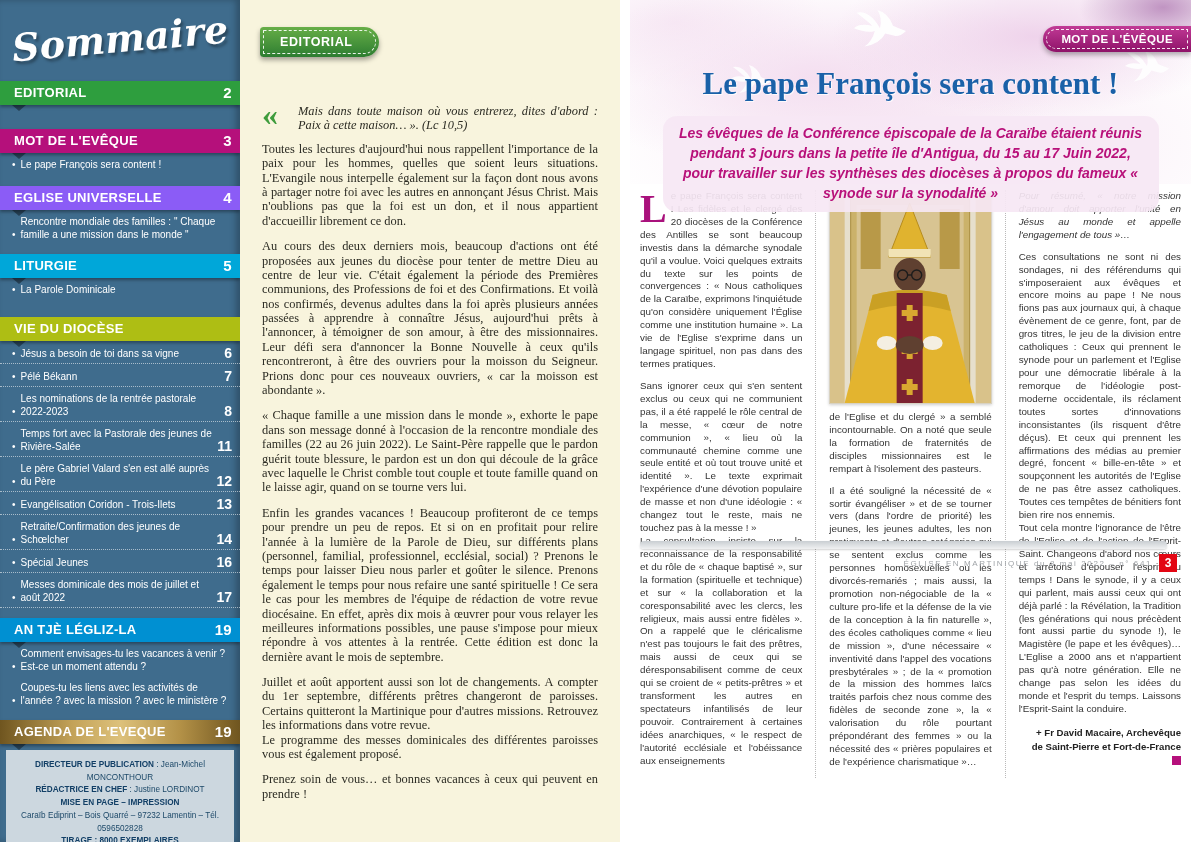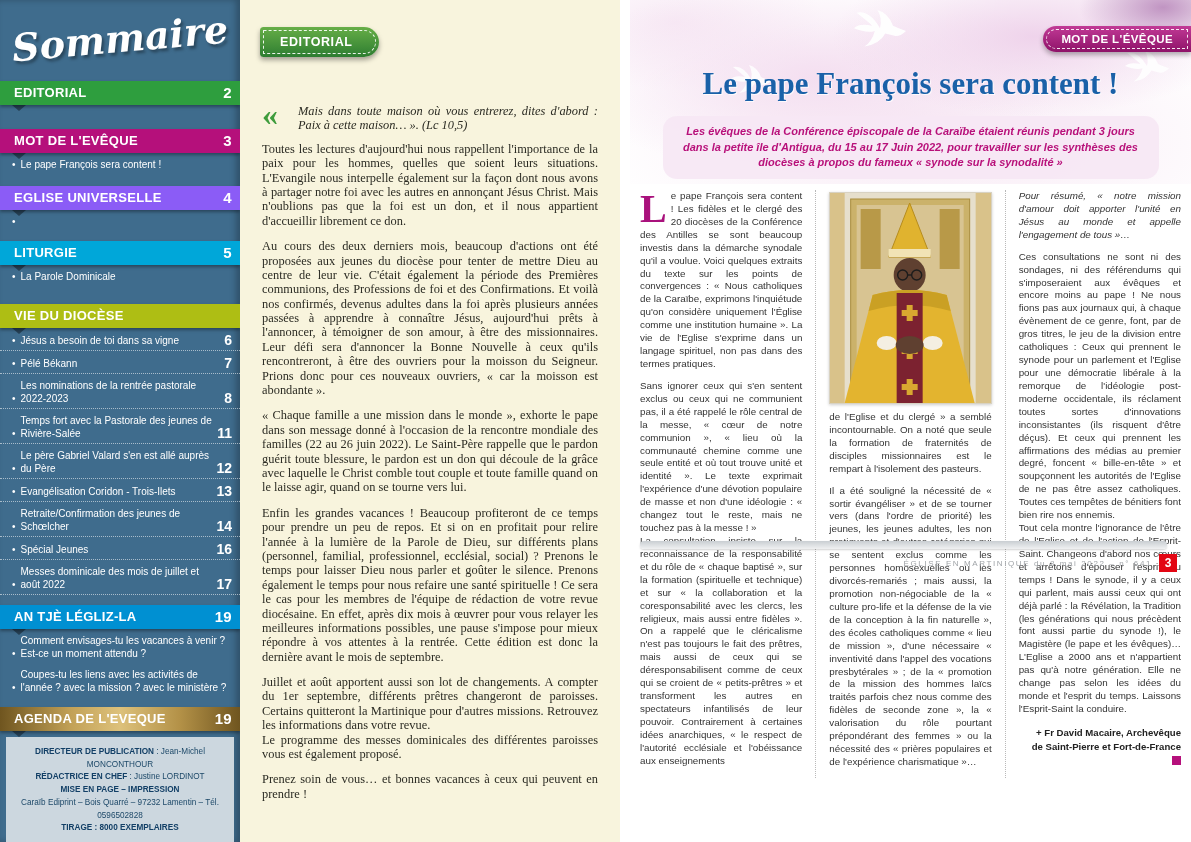--- a/index.html
+++ b/index.html
@@ -67,21 +67,21 @@
   .art-badge{position:absolute;top:26px;right:0;color:#fff;font-weight:bold;font-size:11.5px;
              letter-spacing:.4px;padding:7px 18px 7px 18px;
              background:linear-gradient(180deg,#c13a96,#8e1268);
              border-radius:16px 0 0 16px;box-shadow:0 3px 5px rgba(0,0,0,.3);
              outline:1px dashed rgba(255,255,255,.9);outline-offset:-4px;}
   .art-title{position:absolute;top:66px;left:0;right:0;text-align:center;margin:0;
              font-family:"Liberation Serif",serif;font-weight:bold;font-size:31px;
              color:#1a61a8;text-shadow:1px 1px 0 rgba(255,255,255,.8);}
   .standfirst{position:absolute;top:116px;left:50%;transform:translateX(-50%);width:468px;
               background:rgba(246,231,244,.92);border-radius:14px;padding:8px 14px;
-              color:#b8117a;font-style:italic;font-weight:bold;font-size:11px;
+              color:#b8117a;font-style:italic;font-weight:bold;font-size:14px;
               line-height:1.42;text-align:center;}
   .cols{display:flex;margin:6px 10px 0 10px;}
   .col{width:173px;font-size:9.8px;line-height:1.32;text-align:justify;color:#333;}
   .col p{margin:0 0 9px;}
   .col p.nogap{margin-bottom:0;}
   .col2,.col3{border-left:1px dotted #b9b9b9;padding-left:13px;margin-left:13px;}
   .dropcap{float:left;font-family:"Liberation Serif",serif;font-weight:bold;font-size:40px;
            line-height:.78;color:#a9117c;padding:3px 4px 0 0;}
   .ital{font-style:italic;}
   .photo{height:210px;border:1px solid #d8d2c2;background:#e6dfcc;margin:2px 0 7px;
@@ -121,20 +121,21 @@
     </div>
   </div>
 
   <div class="sec sec2">
     <div class="band c2">
       <span>EGLISE UNIVERSELLE</span>
       <span class="num">4</span>
     </div>
     <div class="toc-item">
       <span class="blt">•</span>
+      <span class="t">Rencontre mondiale des familles : " Chaque famille a une mission dans le monde "</span>
     </div>
   </div>
 
   <div class="sec sec3">
     <div class="band c3">
       <span>LITURGIE</span>
       <span class="num">5</span>
     </div>
     <div class="toc-item">
       <span class="blt">•</span>

